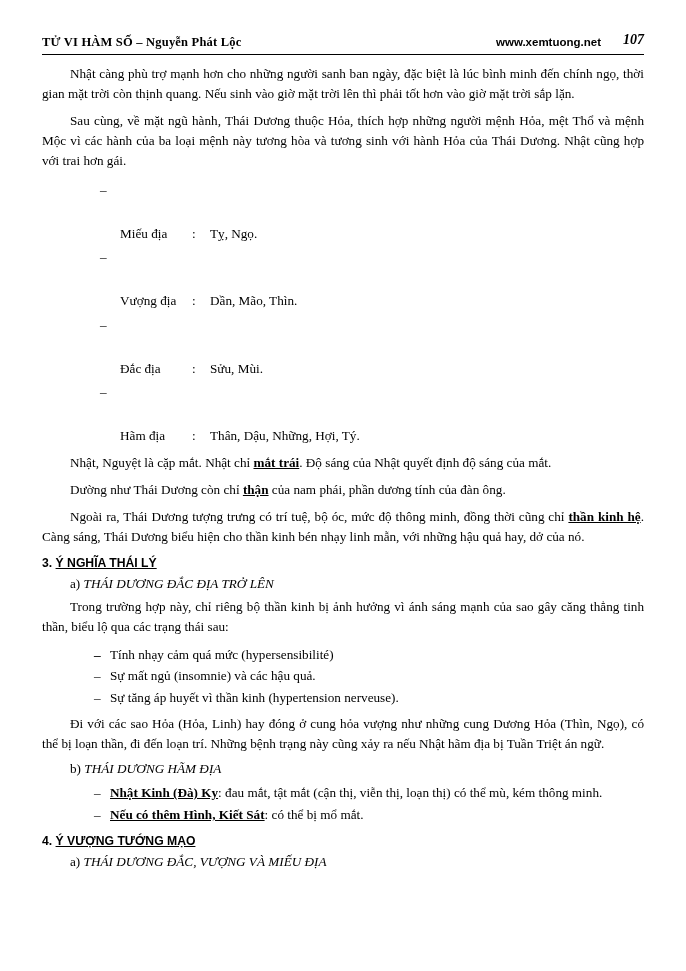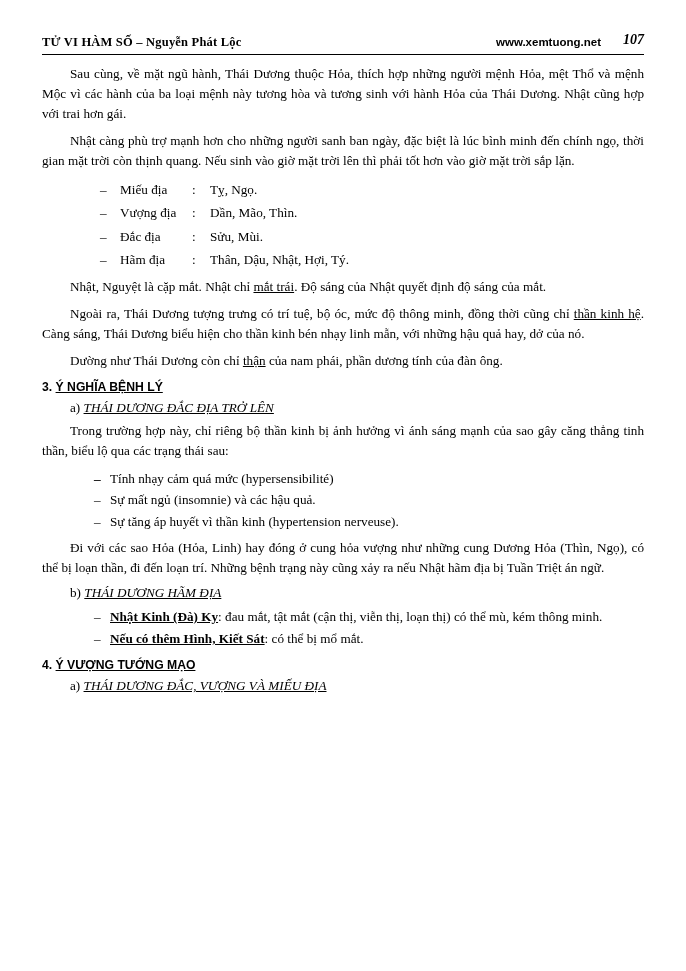--- a/index.html
+++ b/index.html
@@ -71,79 +71,79 @@
   }
   .section-head .u { text-decoration: underline; }
 
   .sub-head {
     font-size: 13.2px;
     margin: 6px 0 5px 0;
     text-indent: 28px;
   }
   .sub-head .ital-u {
     font-style: italic;
-    text-decoration: underline;
   }
 
   
   .dash-list {
     margin: 2px 0 6px 0;
     padding: 0;
     list-style: none;
   }
   .dash-list li {
     font-size: 13.2px;
     line-height: 1.62;
     padding-left: 78px;
     position: relative;
   }
   .dash-list li .dash {
     position: absolute;
     left: 58px;
   }
   .pos-row {
     display: inline-block;
+    margin-top: 44px;
   }
   .pos-label {
     display: inline-block;
     width: 72px;
   }
   .pos-colon {
     display: inline-block;
     width: 18px;
   }
   .dash-list.tight li { line-height: 1.75; }
 
   .dash-list.simple li {
     padding-left: 68px;
   }
   .dash-list.simple li .dash {
     left: 52px;
   }
-  u.u { text-decoration: underline; }
+  u.u { text-decoration: underline; font-weight: bold; }
   b.b { font-weight: bold; text-align: right; }
 </style>
 </head>
 <body>
 
 <div class="page">
 
   <div class="header">
     <div class="header-left">TỬ VI HÀM SỐ – Nguyễn Phát Lộc</div>
     <div class="header-right">
       <span class="header-site">www.xemtuong.net</span>
       <span class="header-page">107</span>
     </div>
   </div>
   <div class="rule"></div>
 
+  <p class="para">Nhật càng phù trợ mạnh hơn cho những người sanh ban ngày, đặc biệt là lúc bình minh đến chính ngọ, thời gian mặt trời còn thịnh quang. Nếu sinh vào giờ mặt trời lên thì phải tốt hơn vào giờ mặt trời sắp lặn.</p>
+
   <p class="para">Sau cùng, về mặt ngũ hành, Thái Dương thuộc Hỏa, thích hợp những người mệnh Hỏa, mệt Thổ và mệnh Mộc vì các hành của ba loại mệnh này tương hòa và tương sinh với hành Hỏa của Thái Dương. Nhật cũng hợp với trai hơn gái.</p>
 
-  <p class="para">Nhật càng phù trợ mạnh hơn cho những người sanh ban ngày, đặc biệt là lúc bình minh đến chính ngọ, thời gian mặt trời còn thịnh quang. Nếu sinh vào giờ mặt trời lên thì phải tốt hơn vào giờ mặt trời sắp lặn.</p>
-
 
   <ul class="dash-list tight">
     <li>
       <span class="dash">–</span>
       <span class="pos-row">
         <span class="pos-label">Miếu địa</span><span class="pos-colon">:</span><span>Tỵ, Ngọ.</span>
       </span>
     </li>
     <li>
       <span class="dash">–</span>
@@ -153,40 +153,40 @@
     </li>
     <li>
       <span class="dash">–</span>
       <span class="pos-row">
         <span class="pos-label">Đắc địa</span><span class="pos-colon">:</span><span>Sửu, Mùi.</span>
       </span>
     </li>
     <li>
       <span class="dash">–</span>
       <span class="pos-row">
-        <span class="pos-label">Hãm địa</span><span class="pos-colon">:</span><span>Thân, Dậu, Nhật, Hợi, Tý.</span>
+        <span class="pos-label">Hãm địa</span><span class="pos-colon">:</span><span>Thân, Dậu, Những, Hợi, Tý.</span>
       </span>
     </li>
   </ul>
 
 
   <p class="para">
     <span>Nhật, Nguyệt là cặp mắt. Nhật chỉ </span><u class="u">mắt trái</u><span>. Độ sáng của Nhật quyết định độ sáng của mắt.</span>
   </p>
 
   <p class="para">
+    <span>Dường như Thái Dương còn chỉ </span><u class="u">thận</u><span> của nam phái, phần dương tính của đàn ông.</span>
+  </p>
+
+  <p class="para">
     <span>Ngoài ra, Thái Dương tượng trưng có trí tuệ, bộ óc, mức độ thông minh, đồng thời cũng chỉ </span><u class="u">thần kinh hệ</u><span>. Càng sáng, Thái Dương biểu hiện cho thần kinh bén nhạy linh mẫn, với những hậu quả hay, dở của nó.</span>
   </p>
 
-  <p class="para">
-    <span>Dường như Thái Dương còn chỉ </span><u class="u">thận</u><span> của nam phái, phần dương tính của đàn ông.</span>
-  </p>
-
   <div class="section-head">
-    <span>3. </span><span class="u">Ý NGHĨA BỆNH LÝ</span>
+    <span>3. </span><span class="u">Ý NGHĨA THÁI LÝ</span>
   </div>
 
   <div class="sub-head">
     <span>a) </span><span class="ital-u">THÁI DƯƠNG ĐẮC ĐỊA TRỞ LÊN</span>
   </div>
 
   <p class="para">Trong trường hợp này, chỉ riêng bộ thần kinh bị ảnh hưởng vì ánh sáng mạnh của sao gây căng thẳng tinh thần, biểu lộ qua các trạng thái sau:</p>
 
   <ul class="dash-list simple">
     <li>

